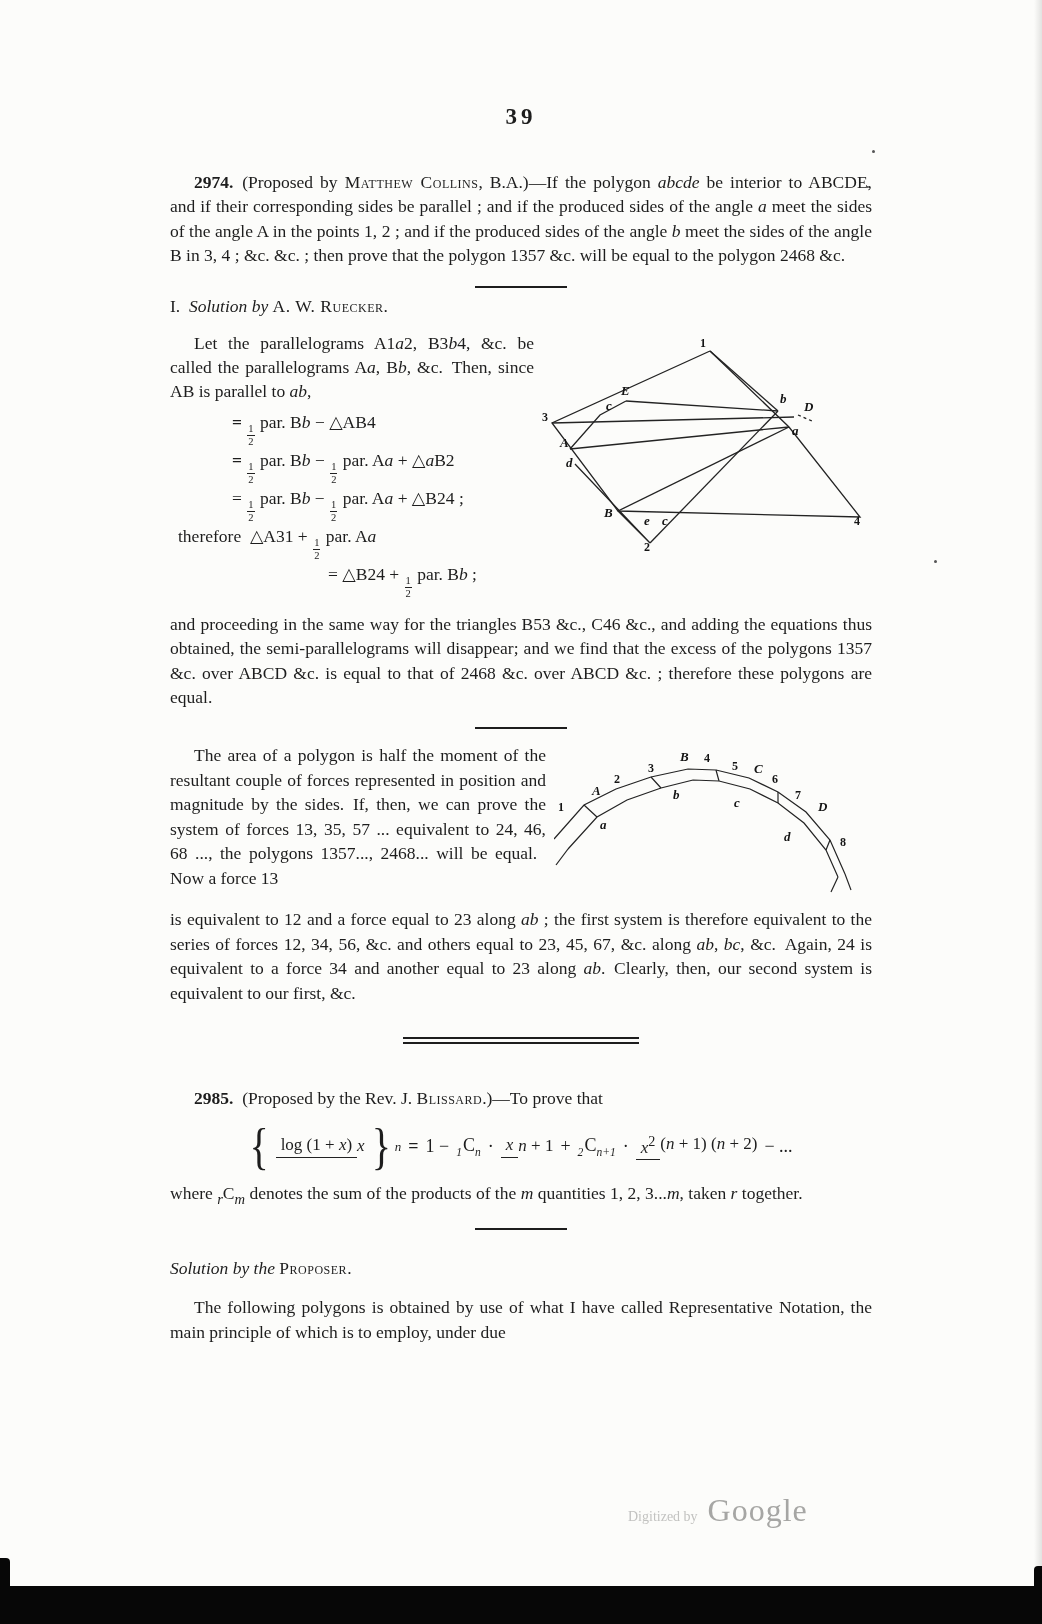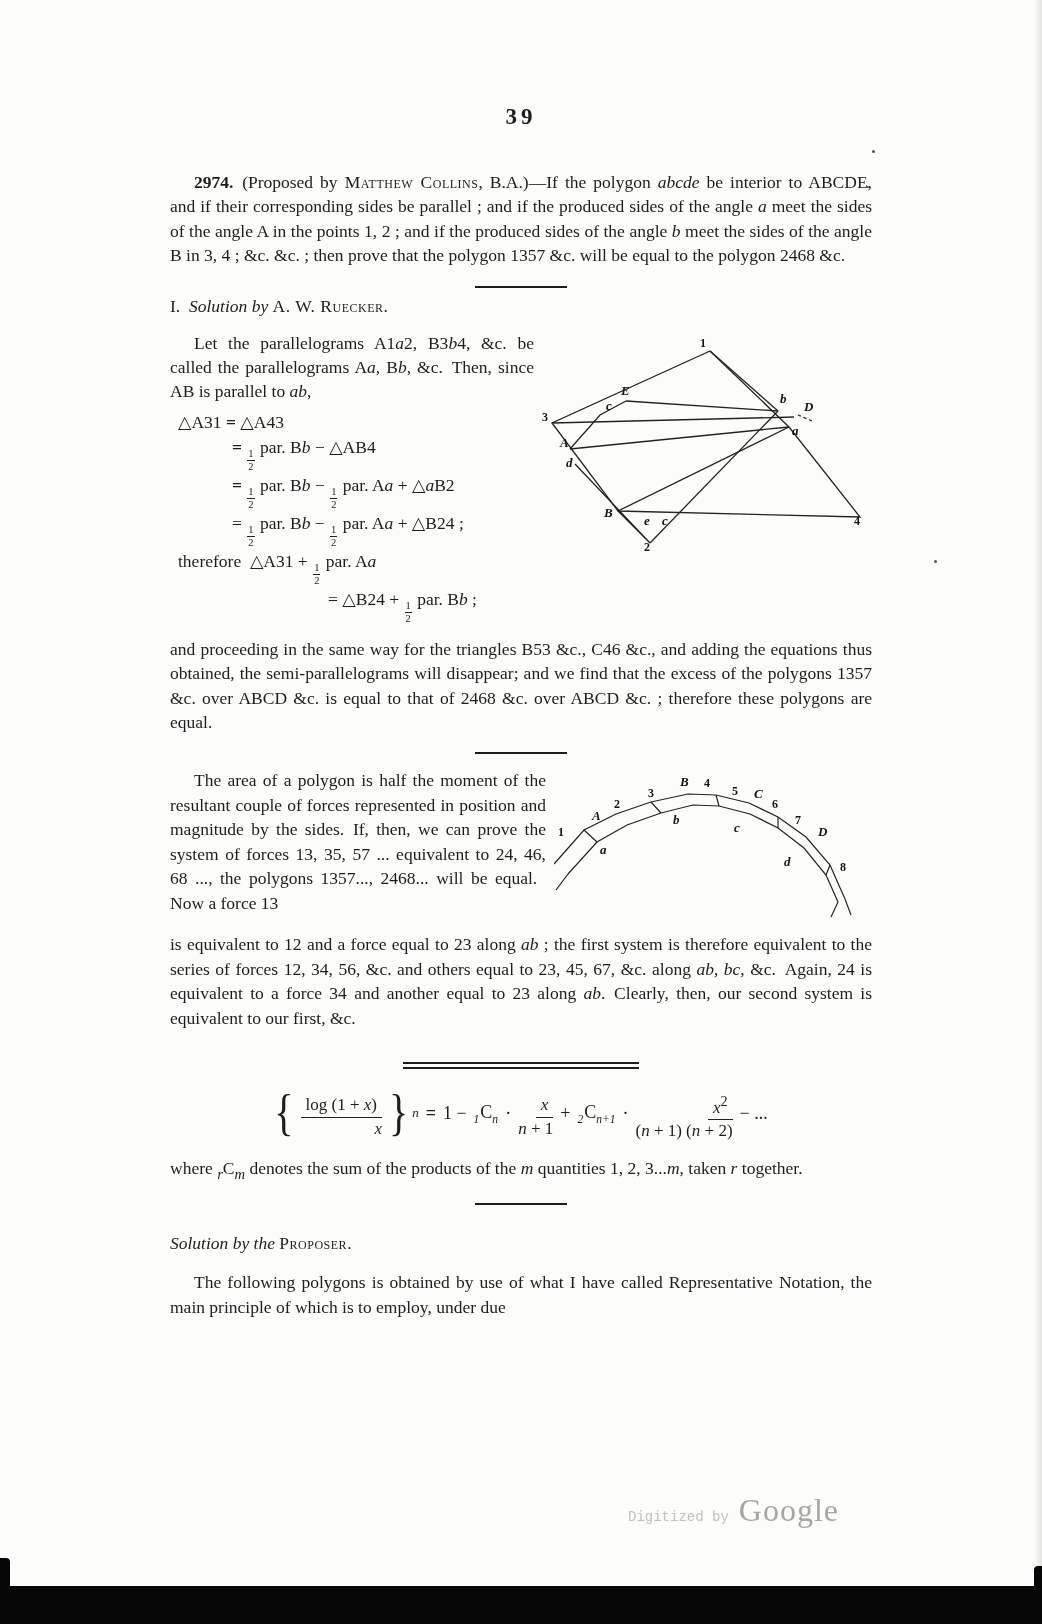--- a/index.html
+++ b/index.html
@@ -48,36 +48,36 @@
   .fr2 .n{border-bottom:1px solid #222;padding:0 1px 1px 1px;}
   .fr2 .d{padding-top:1px;}
   
   .eq2985{
     display:flex;align-items:center;justify-content:center;gap:7px;
     font-size:18px;margin-top:16px;
   }
   .eq2985 .brace{font-size:40px;font-weight:400;transform:scaleY(1.25);line-height:1;}
   .eq2985 .exp{font-style:italic;font-size:13px;margin-left:-3px;vertical-align:14px;}
   .eq2985 .bold{font-weight:bold;}
-  .fr{display:inline-flex;flex-direction:column;align-items:flex-end;
-      line-height:1.2;font-size:17px;text-align:center;margin-top:8px;}
+  .fr{display:inline-flex;flex-direction:row;align-items:flex-start;
+      line-height:1.2;font-size:17px;text-align:center;}
   .fr .num{border-bottom:1.4px solid #222;padding:0 5px 1px 5px;}
   .fr .den{padding-top:1px;}
   .csym sub{font-style:italic;font-size:64%;}
   .presub{margin-right:1px;}
   
   .figsvg text{font-family:"Liberation Serif","DejaVu Serif",serif;fill:#141414;}
   .lbl{font-style:italic;font-weight:bold;font-size:13px;}
   .lblnum{font-weight:bold;font-size:12px;}
   
   .footer{
     position:absolute;left:628px;top:1492px;
     display:flex;align-items:baseline;gap:10px;
   }
-  .digitized{font-family:Liberation Mono, monospace;
+  .digitized{font-family:Liberation Serif, serif;
     font-size:14px;color:#c2c2c0;}
   .glogo{font-family:"Liberation Serif","DejaVu Serif",serif;
     font-size:32px;color:#a6a6a4;letter-spacing:1px;}
   
   .botbar{position:absolute;left:0;bottom:0;width:100%;height:38px;background:#070707;}
   .cornerL{position:absolute;left:0;bottom:36px;width:10px;height:30px;background:#070707;border-radius:0 4px 0 0;}
   .cornerR{position:absolute;right:0;bottom:36px;width:8px;height:22px;background:#070707;border-radius:4px 0 0 0;}
   .speck{position:absolute;background:#555;border-radius:50%;}
   .sp1{left:872px;top:150px;width:3px;height:3px;}
   .sp2{left:866px;top:186px;width:3px;height:2px;}
@@ -127,21 +127,20 @@
             <text class="lbl" x="120" y="190">c</text>
             <text class="lblnum" x="312" y="190">4</text>
             <text class="lblnum" x="102" y="216">2</text>
           </g>
         </svg>
       </div>
 
       <p class="body indent">Let the parallelograms A1<i>a</i>2, B3<i>b</i>4, &amp;c. be called the parallelograms A<i>a</i>, B<i>b</i>, &amp;c. Then, since AB is parallel to <i>ab</i>,</p>
 
       <div class="eqs">
-        <div class="eq-l0">△A31 <b>=</b> △A43</div>
         <div class="eq-lind"><b>=</b> <span class="fr2">
               <span class="n">1</span>
               <span class="d">2</span>
             </span> par. B<i>b</i> − △AB4</div>
         <div class="eq-lind"><b>=</b> <span class="fr2">
               <span class="n">1</span>
               <span class="d">2</span>
             </span> par. B<i>b</i> − <span class="fr2">
               <span class="n">1</span>
               <span class="d">2</span>
@@ -203,20 +202,21 @@
 
       <p class="body indent">The area of a polygon is half the moment of the resultant couple of forces represented in position and magnitude by the sides. If, then, we can prove the system of forces 13, 35, 57 ... equivalent to 24, 46, 68 ..., the polygons 1357..., 2468... will be equal. Now a force 13</p>
       <p class="body clearb" style="margin-top:2px;">is equivalent to 12 and a force equal to 23 along <i>ab</i>&nbsp;; the first system is therefore equivalent to the series of forces 12, 34, 56, &amp;c. and others equal to 23, 45, 67, &amp;c. along <i>ab</i>, <i>bc</i>, &amp;c. Again, 24 is equivalent to a force 34 and another equal to 23 along <i>ab</i>. Clearly, then, our second system is equivalent to our first, &amp;c.</p>
     </div>
 
     <div class="dblrule">
         <div></div>
         <div></div>
       </div>
 
+    <p class="body indent" style="margin-top:42px;"><b>2985.</b> (Proposed by the Rev. J. <span class="sc">Blissard</span>.)—To prove that</p>
 
     <div class="eq2985">
       <span class="brace">{</span>
       <span class="fr">
         <span class="num">log (1 + <i>x</i>)</span>
         <span class="den"><i>x</i></span>
       </span>
       <span class="brace">}</span>
         <sup class="exp">n</sup>
       <span class="bold">=</span>

